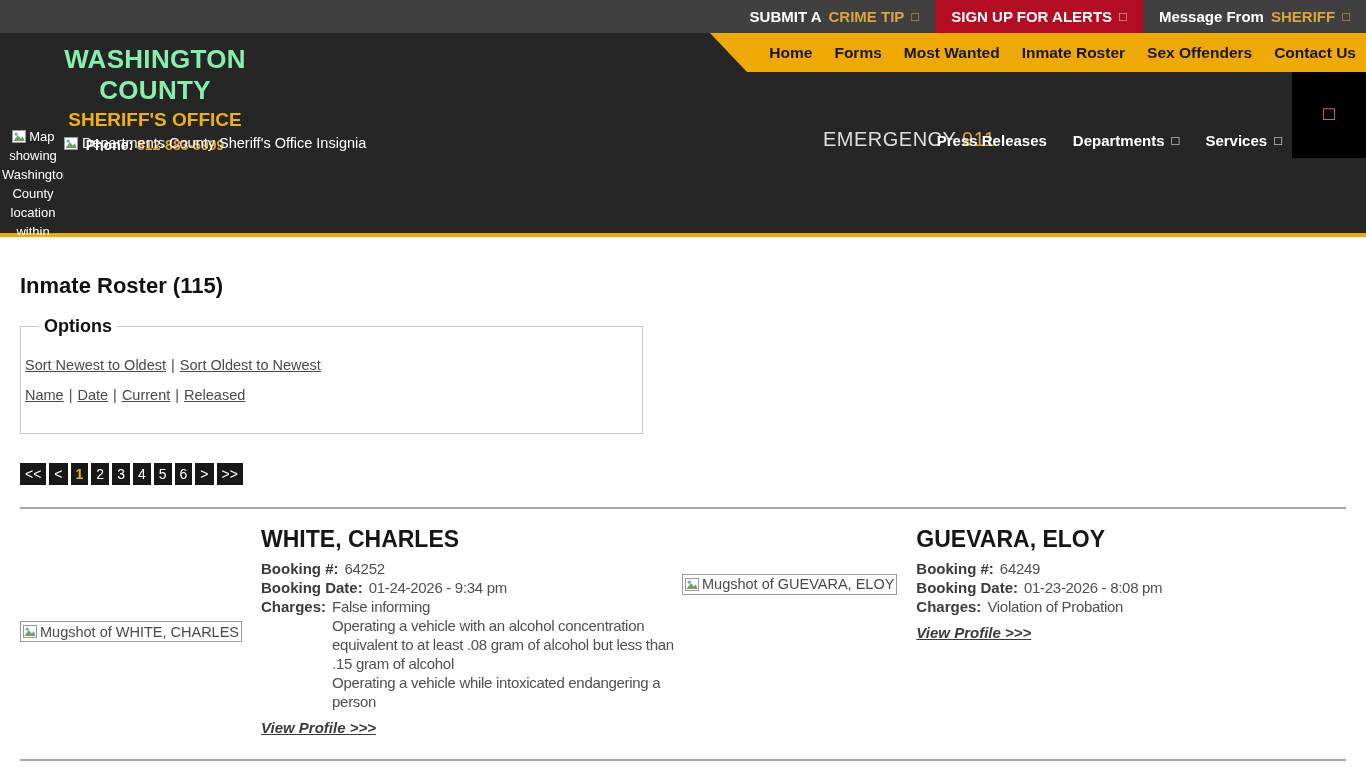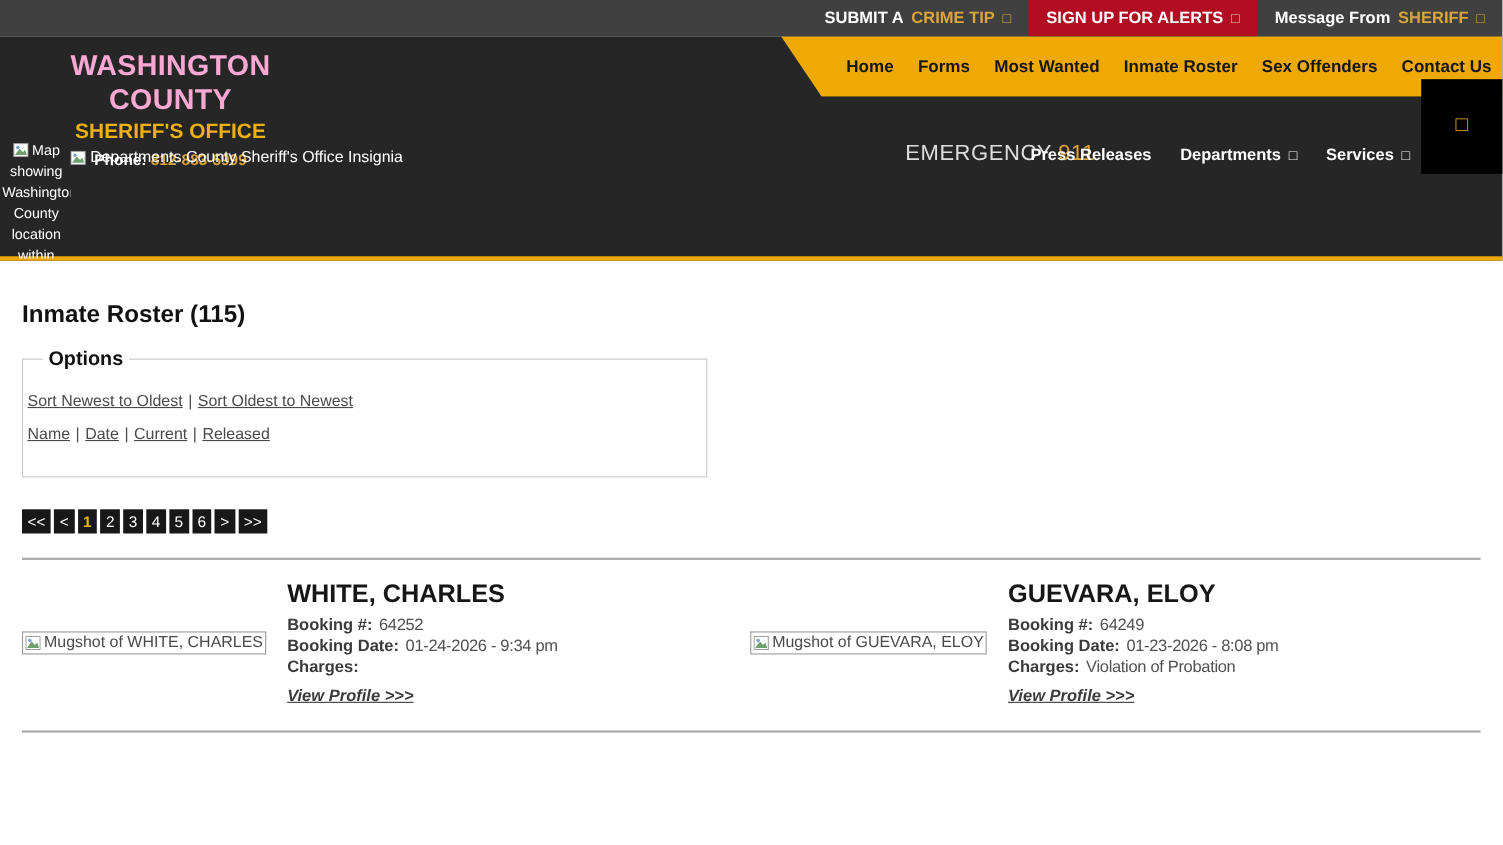--- a/index.html
+++ b/index.html
@@ -14,30 +14,30 @@
   .tb-alerts { background:#B30D23; }
   .gold-t { color:#D9A53C; }
   .tofu { font-size:13px; line-height:1; }
   .tofu-gold { color:#D9A53C; }
   .tofu-lt { color:#E8C9A8; }
 
   
   .header { position:relative; height:204px; background:#262626;
             border-bottom:4px solid #EEA904; }
 
-  .gold-nav { position:absolute; top:0; left:703px; right:0; height:55px;
+  .gold-nav { position:absolute; top:0; left:703px; right:0; height:39px;
               background:#EEA904;
               clip-path:polygon(7px 0, 100% 0, 100% 100%, 44px 100%);
               display:flex; justify-content:flex-end; align-items:center;
               gap:22px; padding-right:10px; }
   .gold-nav a { color:#161616; font-weight:bold; font-size:15.5px;
                 text-decoration:none; white-space:nowrap; cursor:pointer; }
 
   .brand { position:absolute; left:5px; top:11px; width:300px; text-align:center; }
-  .brand-title { font-size:26px; font-weight:bold; color:#f9a8d4; letter-spacing:.3px; }
+  .brand-title { font-size:26px; font-weight:bold; color:#86efac; letter-spacing:.3px; }
   .brand-sub   { font-size:19px; font-weight:bold; color:#EEB111; margin-top:3px; }
   .brand-phone { font-size:14px; color:#fff; font-weight:bold; margin-top:6px; }
   .brand-phone .num { color:#D9A53C; }
 
   .map-alt { position:absolute; left:2px; top:94px; width:62px; height:108px;
              overflow:hidden; color:#fff; font-size:13px; line-height:19px;
              text-align:center; }
   .insignia-alt { position:absolute; left:64px; top:102px; color:#fff;
                   font-size:14.5px; display:flex; align-items:center; gap:4px;
                   white-space:nowrap; }
@@ -223,20 +223,25 @@
           <div class="irow">
             <span class="lbl">Booking #:</span>
             <span class="val">64252</span>
           </div>
           <div class="irow">
             <span class="lbl">Booking Date:</span>
             <span class="val">01-24-2026 - 9:34 pm</span>
           </div>
           <div class="irow">
             <span class="lbl">Charges:</span>
+            <span class="val charges-val">
+              <div>False informing</div>
+              <div>Operating a vehicle with an alcohol concentration equivalent to at least .08 gram of alcohol but less than .15 gram of alcohol</div>
+              <div>Operating a vehicle while intoxicated endangering a person</div>
+            </span>
           </div>
           <a class="view-profile">View Profile &gt;&gt;&gt;</a>
         </div>
       </div>
     </div>
 
     <div class="col">
       <div class="entry">
         <div class="mugshot">
           <svg class="bimg" width="14" height="13" viewBox="0 0 14 13">

